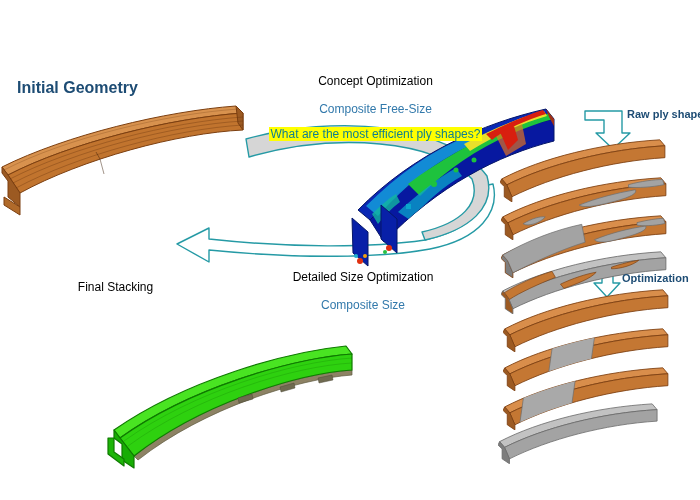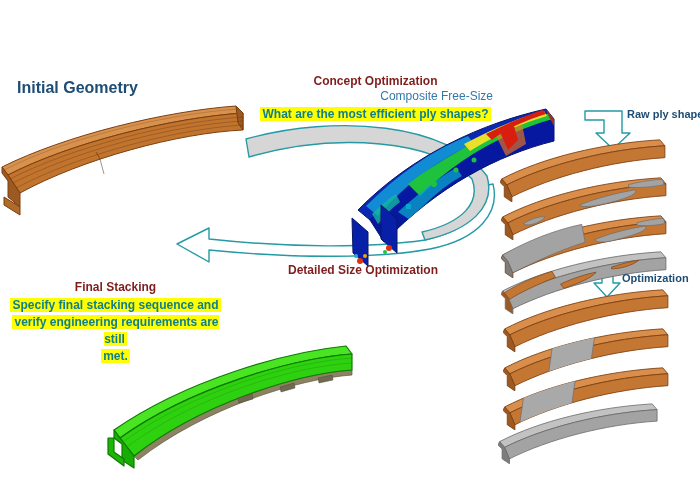--- a/index.html
+++ b/index.html
@@ -5,23 +5,23 @@
   html,body{margin:0;padding:0;background:#888;}
   .canvas{
     position:relative;width:700px;height:500px;background:#ffffff;
     overflow:hidden;font-family:"Liberation Sans",sans-serif;
     -webkit-font-smoothing:antialiased;
   }
   .abs{position:absolute;}
   .label-h{font-size:16px;font-weight:700;color:#1d4c74;white-space:nowrap;}
   .label-h-sm{font-size:11px;font-weight:700;color:#1d4c74;white-space:nowrap;}
   .block{position:absolute;text-align:center;}
-  .block .title{font-size:12px;font-weight:700;color:#7f1d1d;line-height:14px;}
-  .block .subtitle{font-size:12px;color:#3279ab;line-height:14px;margin-top:1px;text-align:right;}
-  .block .q{margin-top:2px;line-height:15px;font-weight:bold;}
+  .block .title{font-size:12px;font-weight:400;color:#000000;line-height:14px;}
+  .block .subtitle{font-size:12px;color:#3279ab;line-height:14px;margin-top:14px;}
+  .block .q{margin-top:9px;line-height:15px;}
   .hl{background:#ffff00;color:#0f7e8e;font-size:12px;padding:0 2px;}
   svg{display:block;}
 </style>
 </head>
 <body>
 
 <div class="canvas">
 
   <svg class="abs" style="left:0;top:0" width="700" height="500" viewBox="0 0 700 500">
 
@@ -211,26 +211,22 @@
     <div class="subtitle">Composite Free-Size</div>
     <div class="q">
       <span class="hl">What are the most efficient ply shapes?</span>
     </div>
   </div>
 
   <div class="abs label-h-sm" style="left:627px;top:108px">Raw ply shapes</div>
 
   <div class="abs label-h-sm" style="left:622px;top:272px">Optimization</div>
 
-  <div class="block" style="left:252px;top:263px;width:222px">
+  <div class="block" style="left:252px;top:270px;width:222px">
     <div class="title">Detailed Size Optimization</div>
+    <div class="subtitle">Composite Size</div>
   </div>
 
   <div class="block" style="left:8px;top:280px;width:215px">
     <div class="title">Final Stacking</div>
-    <div class="q">
-      <span class="hl">Specify final stacking sequence and</span><br>
-      <span class="hl">verify engineering requirements are still</span><br>
-      <span class="hl">met.</span>
-    </div>
   </div>
 
 </div>
 
 </body></html>

